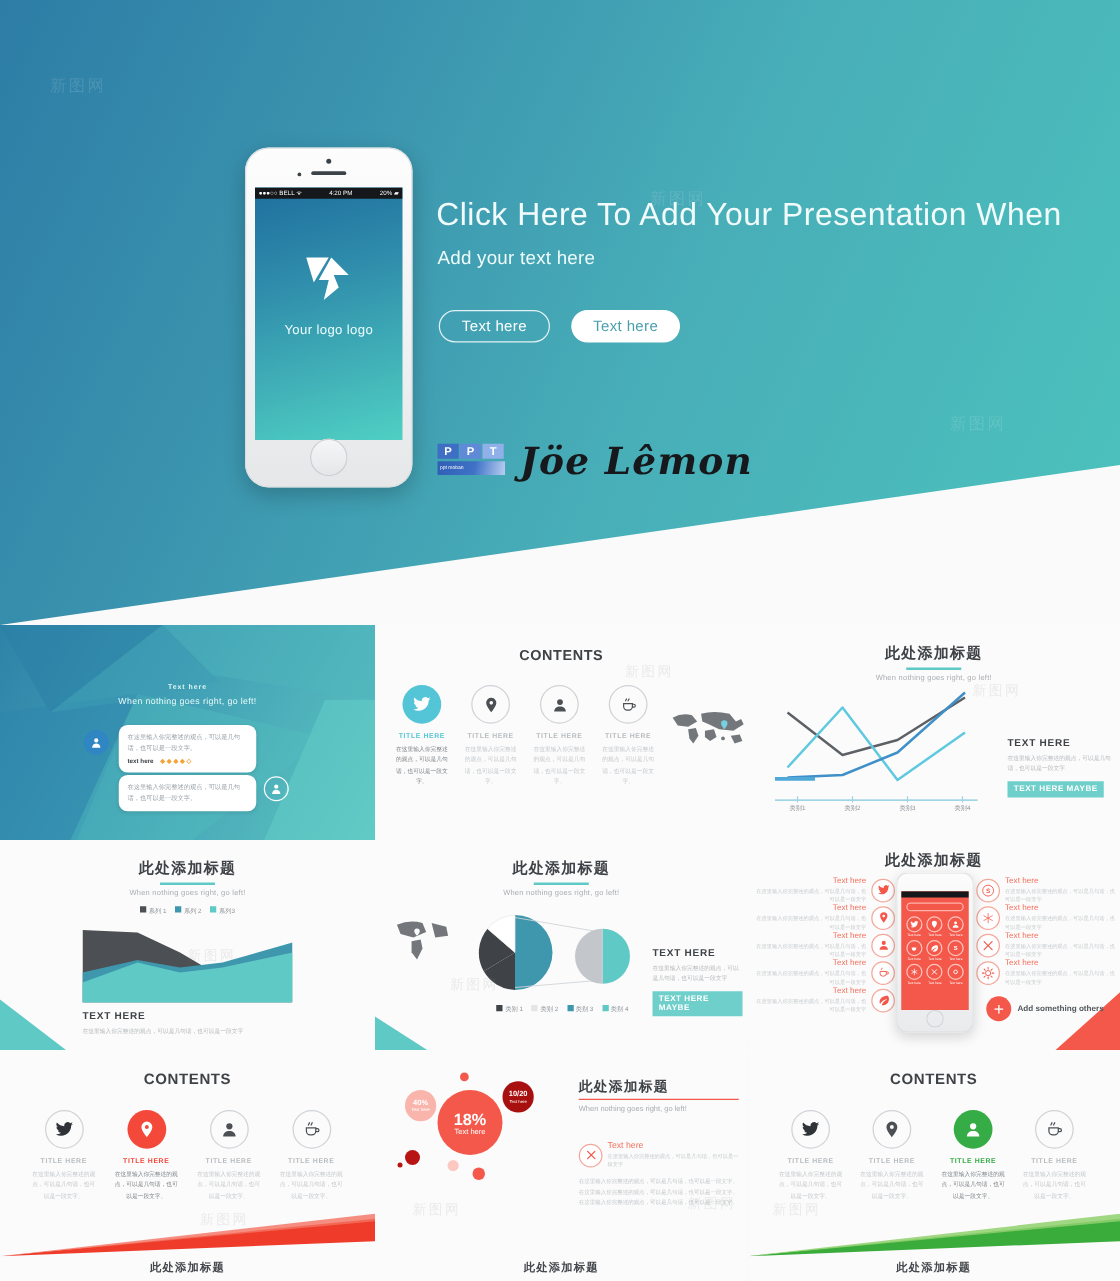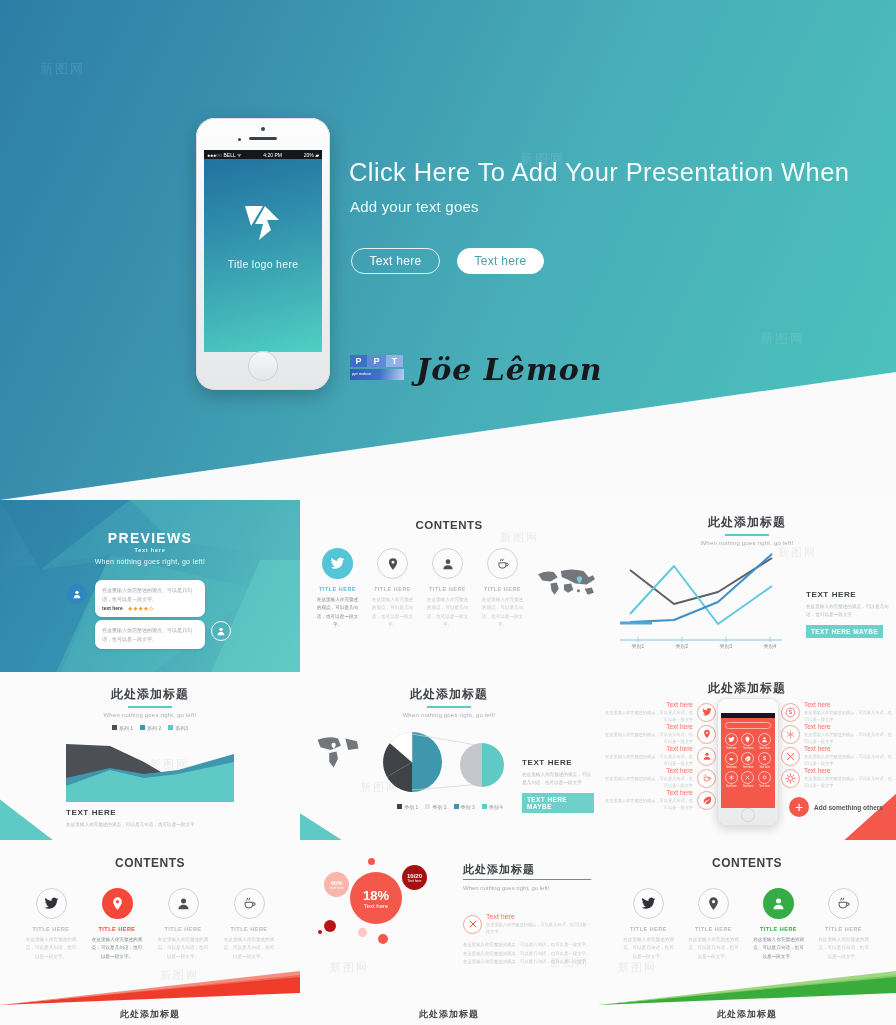--- a/index.html
+++ b/index.html
@@ -186,27 +186,27 @@
     <div class="scr">
       <div class="statbar">
         <span>●●●○○ BELL ᯤ</span>
         <span>4:20 PM</span>
         <span>20% ▰</span>
       </div>
       <svg class="logo-mark" viewBox="0 0 44 44">
         <path d="M4 4 L22 4 L10 24 Z" fill="#fff"></path>
         <path d="M24 4 L38 18 L26 18 L30 28 L18 38 L22 22 L14 22 Z" fill="#fff"></path>
       </svg>
-      <div class="logo-txt">Title logo here</div>
+      <div class="logo-txt">Your logo logo</div>
     </div>
     <div class="home"></div>
   </div>
 
   <div class="hero-title">Click Here To Add Your Presentation When</div>
-  <div class="hero-sub">Add your text goes</div>
+  <div class="hero-sub">Add your text here</div>
   <div class="hero-btn ghost">Text here</div>
   <div class="hero-btn solid">Text here</div>
 
   <div class="sig-ppt">
     <div class="row1">
       <span>P</span>
       <span>P</span>
       <span>T</span>
     </div>
     <div class="row2">ppt moban</div>
@@ -216,21 +216,20 @@
   <div class="slide r1 col1">
     <div class="prev">
       <svg width="300" height="175" viewBox="0 0 300 175" style="position:absolute;inset:0;">
         <polygon points="0,0 130,0 40,70" fill="#2a7fa6" opacity=".55"></polygon>
         <polygon points="130,0 300,0 300,60 170,40" fill="#4fb6bc" opacity=".45"></polygon>
         <polygon points="0,70 110,55 60,175 0,175" fill="#2e86ad" opacity=".5"></polygon>
         <polygon points="110,55 260,90 150,175 55,175" fill="#52bdbf" opacity=".4"></polygon>
         <polygon points="260,60 300,60 300,175 210,175" fill="#63cfc8" opacity=".5"></polygon>
         <polygon points="40,70 130,0 175,45 110,60" fill="#3d9db4" opacity=".5"></polygon>
       </svg>
-      <div class="pv-title">PREVIEWS</div>
       <div class="pv-sm">Text here</div>
       <div class="pv-sub">When nothing goes right, go left!</div>
 
       <div class="avatar-c" style="left:67px;top:84px;">
         <svg width="10" height="10" viewBox="0 0 24 24">
             <circle cx="12" cy="8" r="4" fill="#fff"></circle>
             <path d="M4 22c0-5 4-8 8-8s8 3 8 8z" fill="#fff"></path>
           </svg>
       </div>
       <div class="bubble" style="left:95px;top:80px;width:110px;">

